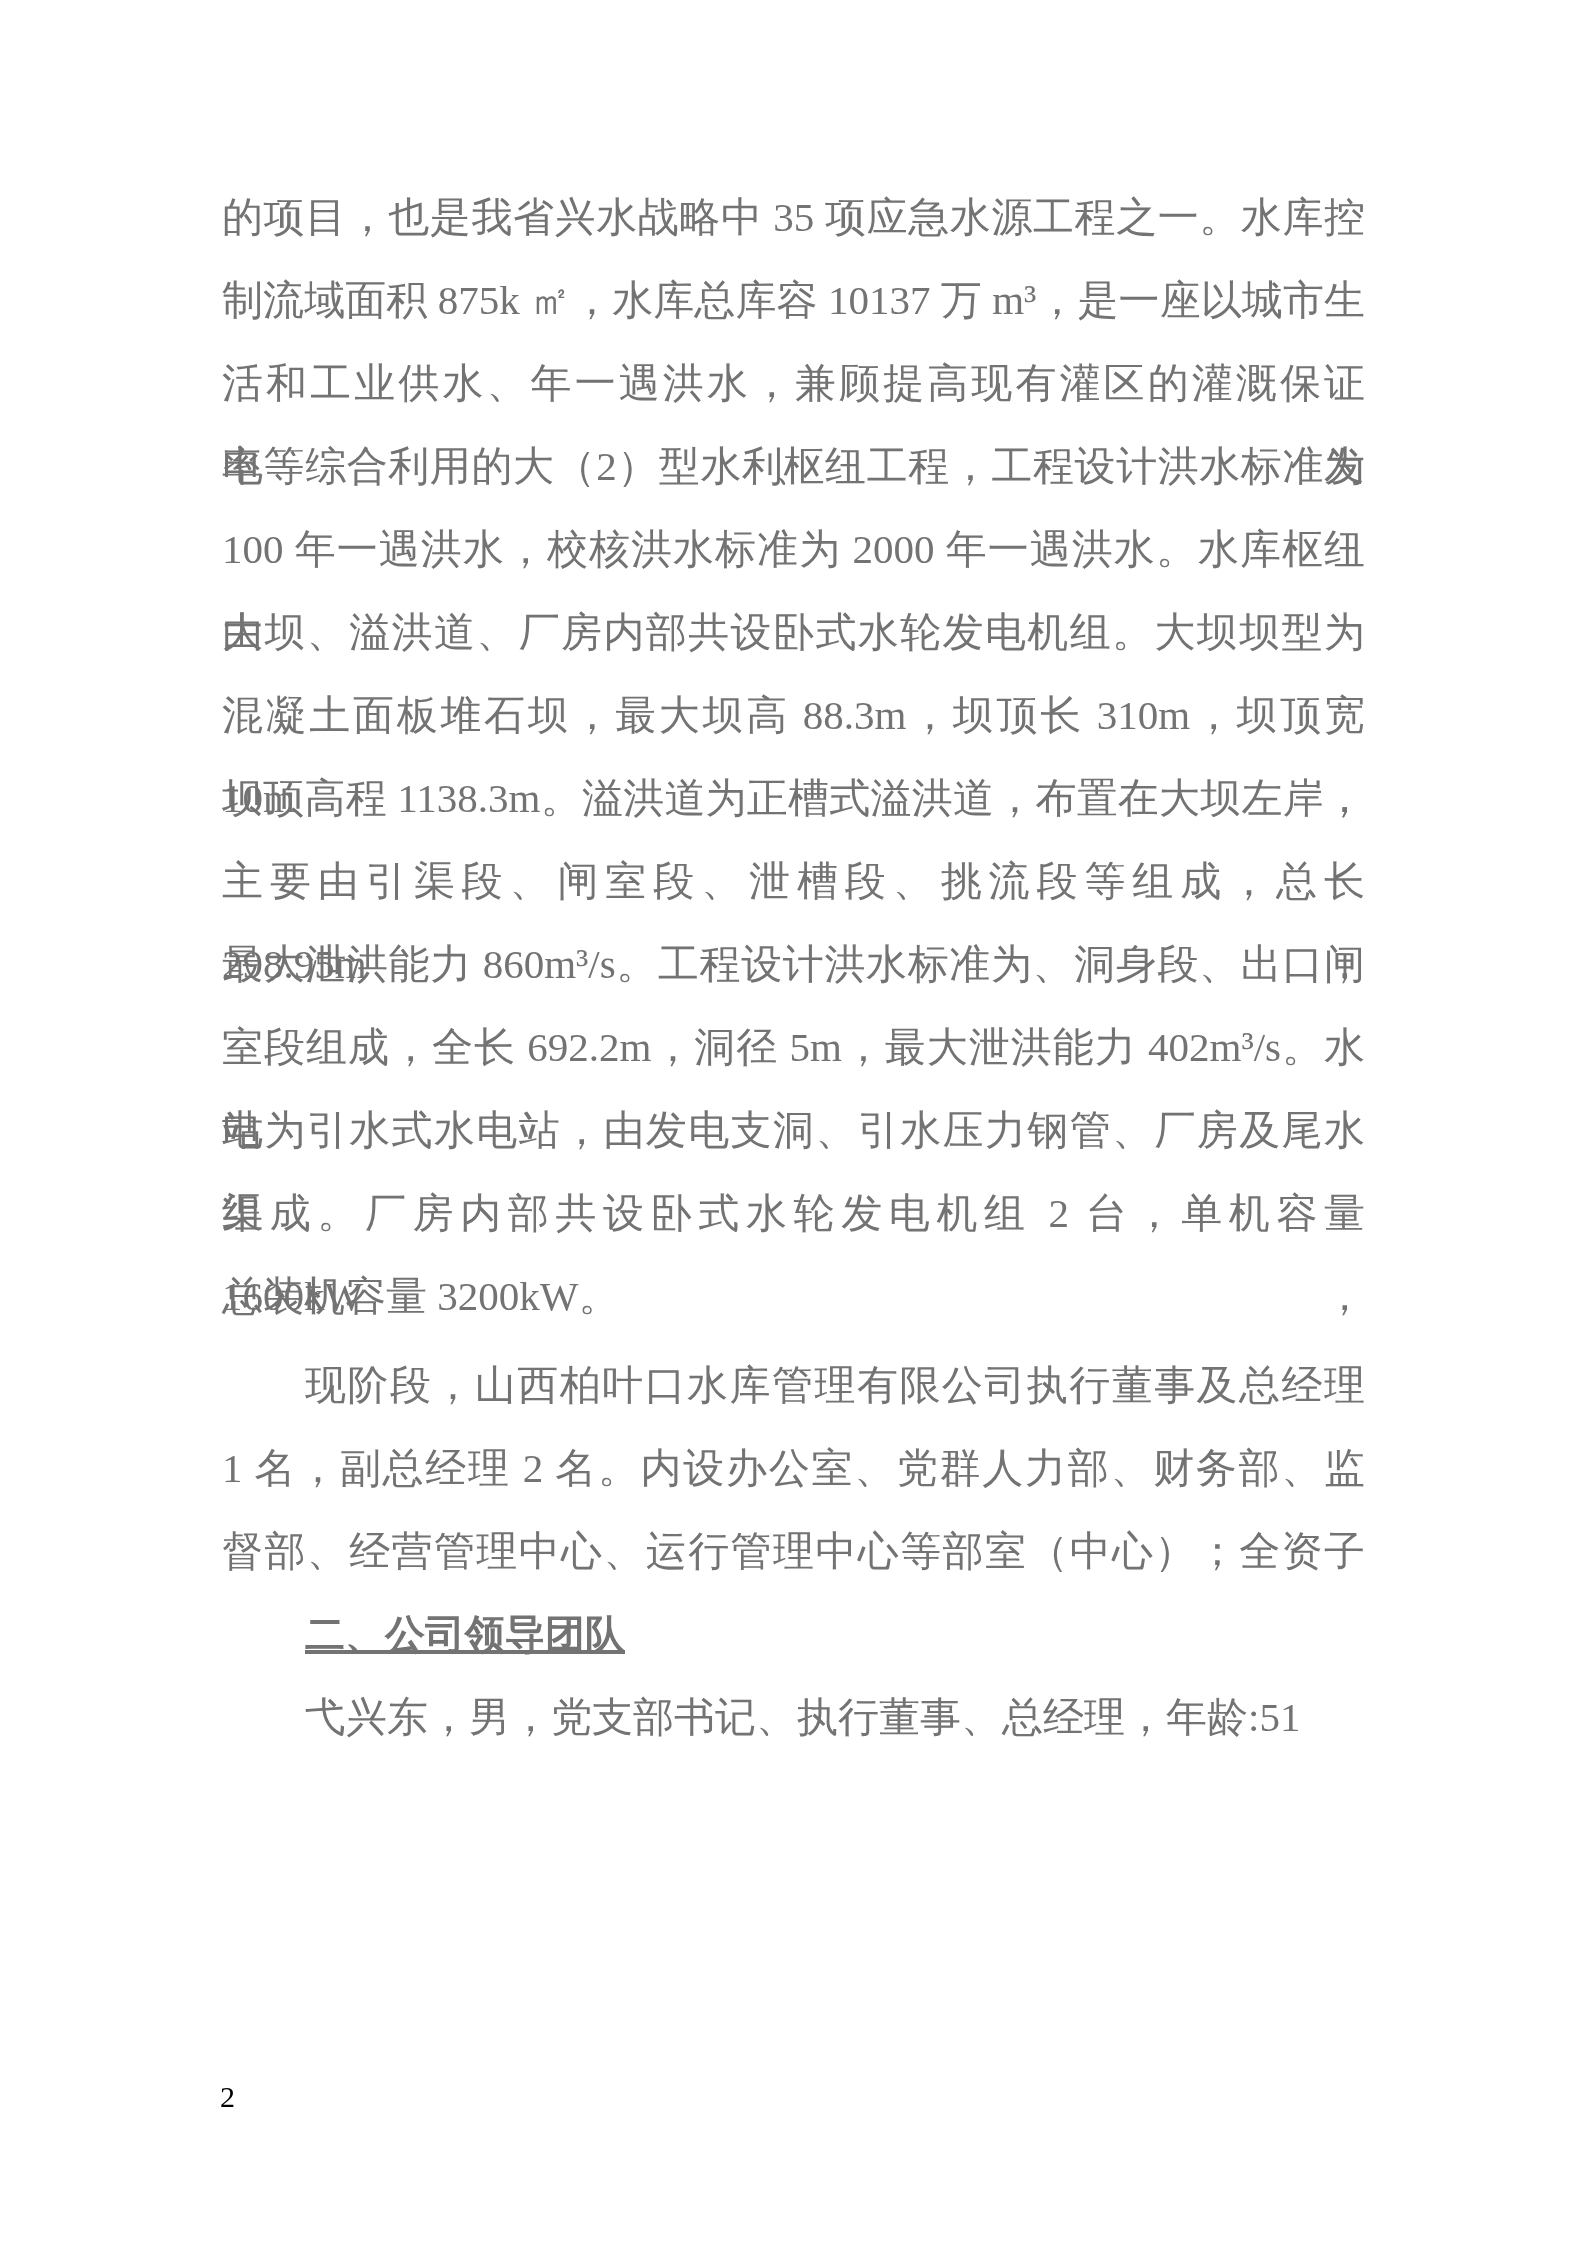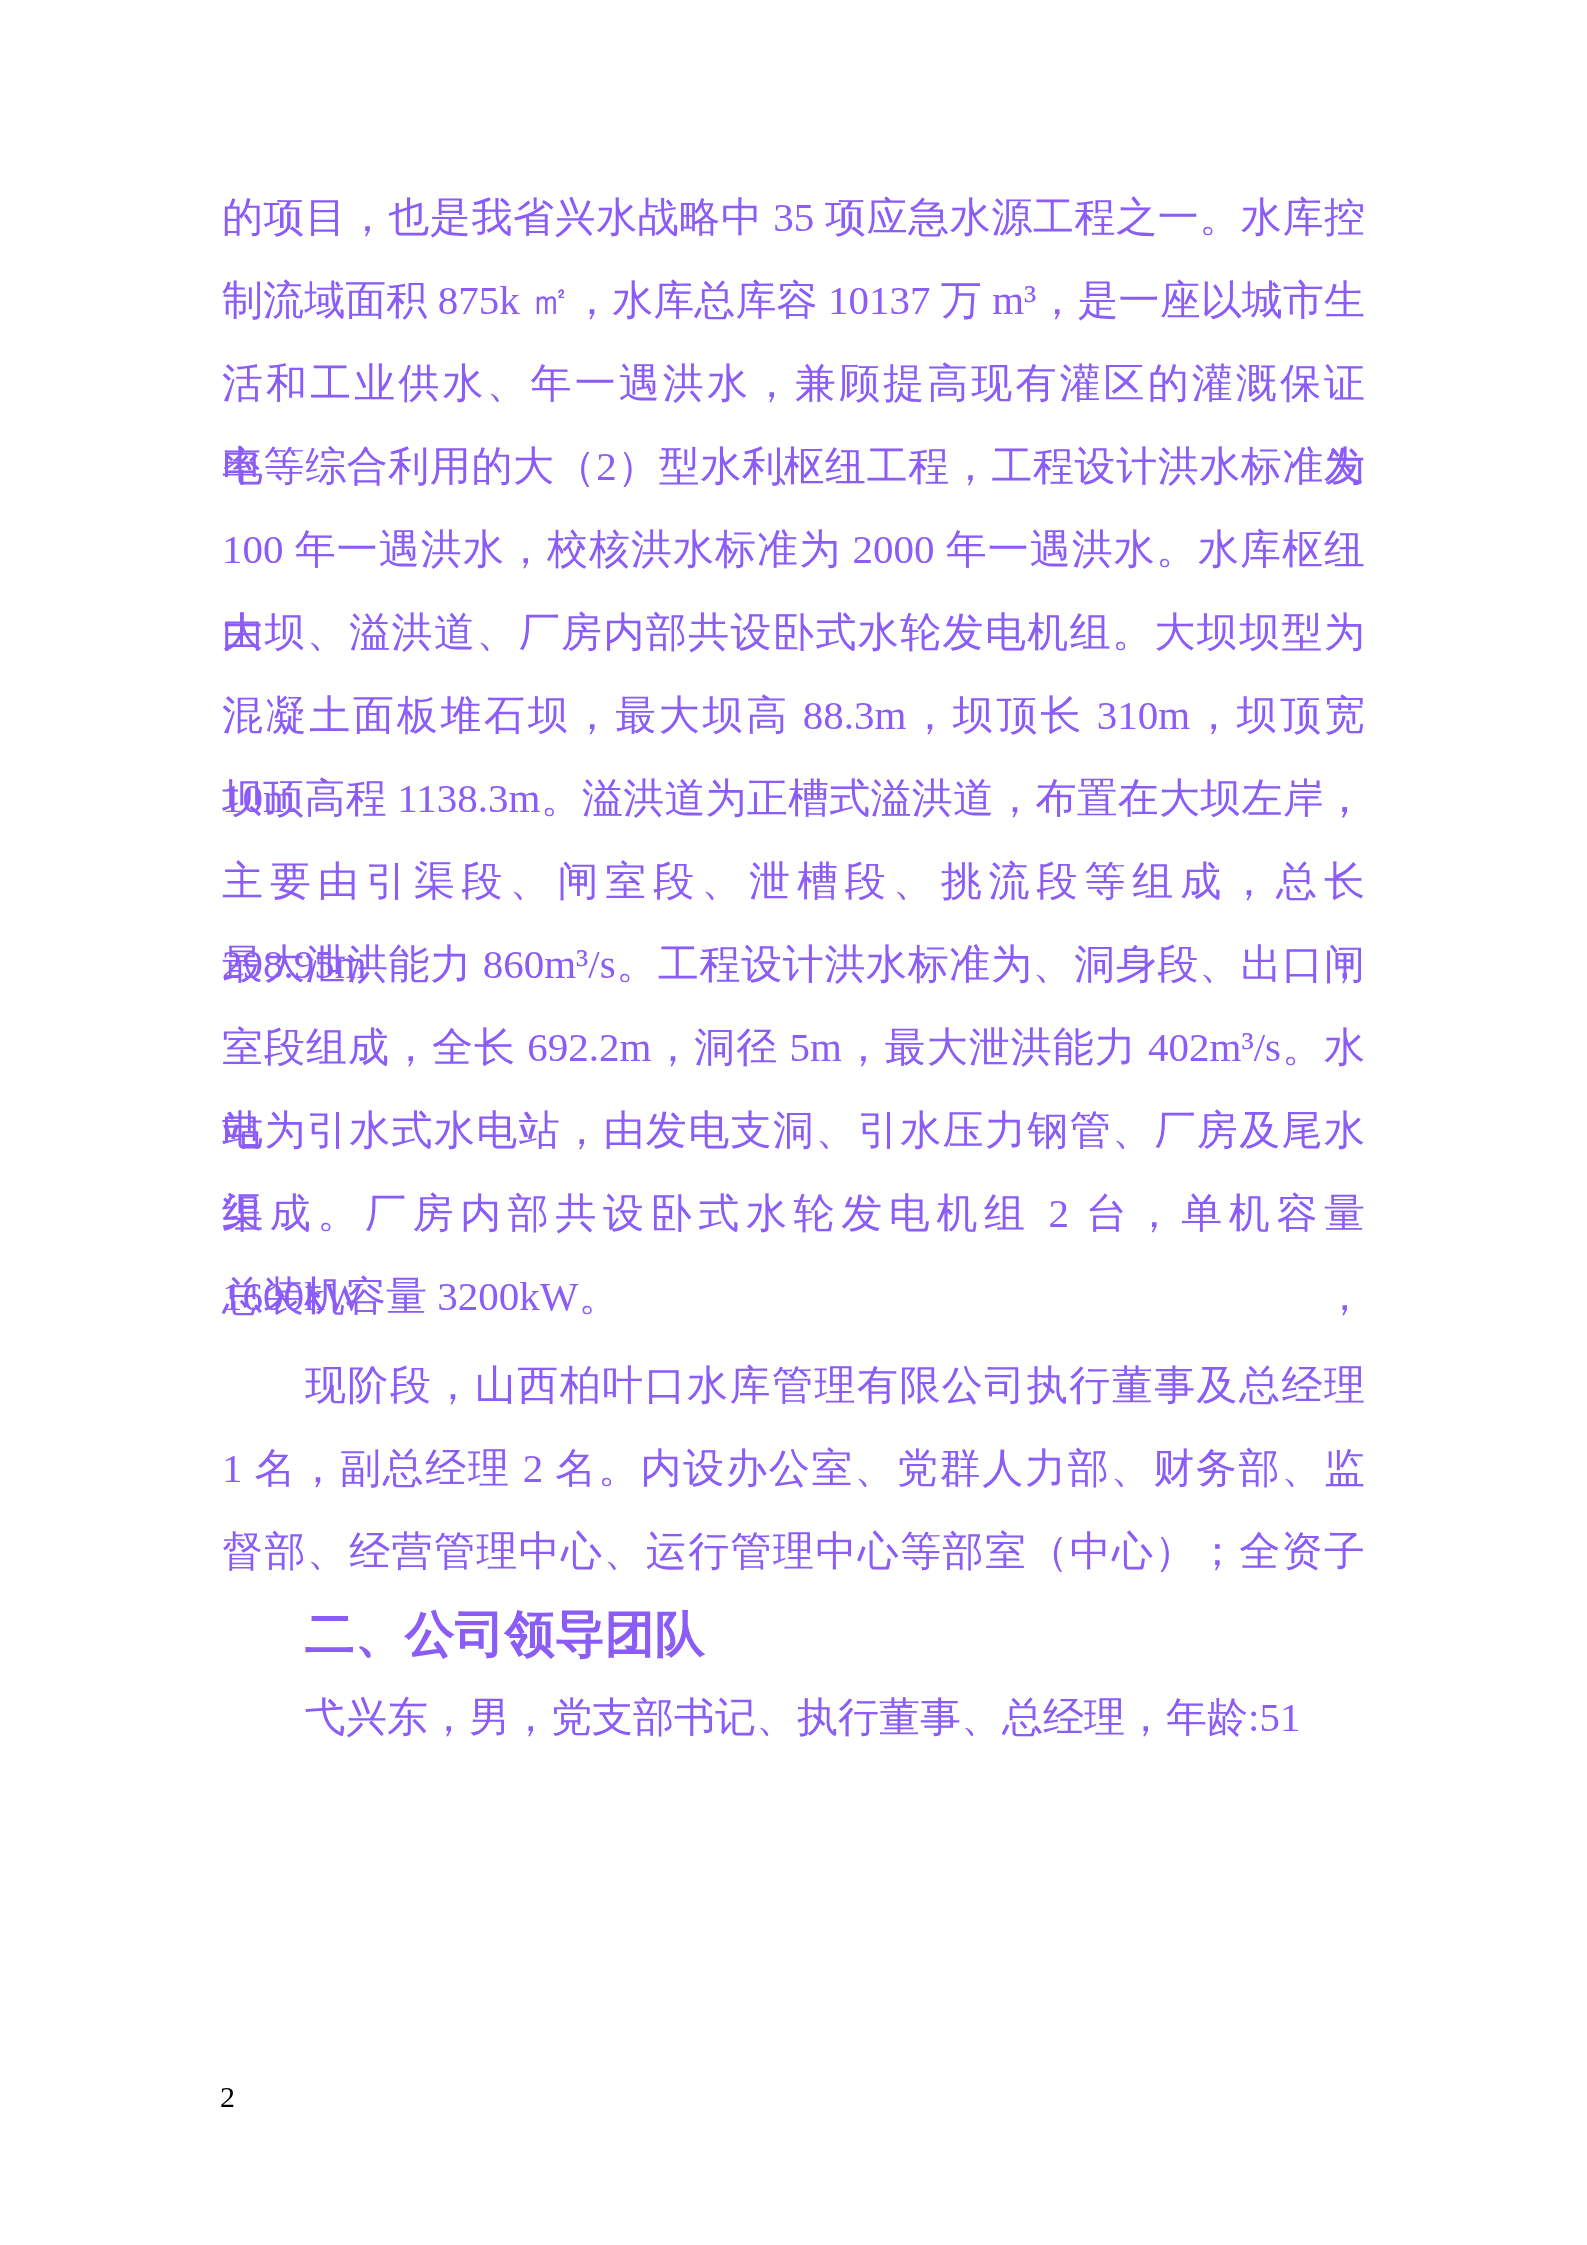--- a/index.html
+++ b/index.html
@@ -19,38 +19,39 @@
   .text-block {
     position: absolute;
     left: 222px;
     top: 176px;
     width: 1143px;
   }
   .ln {
     font-size: 41px;
     line-height: 83px;
     height: 83px;
-    color: #8b5cf6;
+    color: #737373;
     white-space: nowrap;
   }
   .just {
     white-space: normal;
     text-align: justify;
     text-align-last: justify;
   }
   .ind {
     text-indent: 83px;
   }
   .para-2 {
     margin-top: 6px;
   }
   .heading {
     font-family: "Liberation Sans", "DejaVu Sans", sans-serif;
     font-weight: 700;
-    font-size: 50px;
+    font-size: 40px;
+    text-decoration: underline;
   }
   .page-number {
     position: absolute;
     left: 220px;
     top: 2080px;
     font-size: 30px;
     line-height: 34px;
     font-family: "Liberation Serif", "DejaVu Serif", serif;
     color: #000000;
   }

